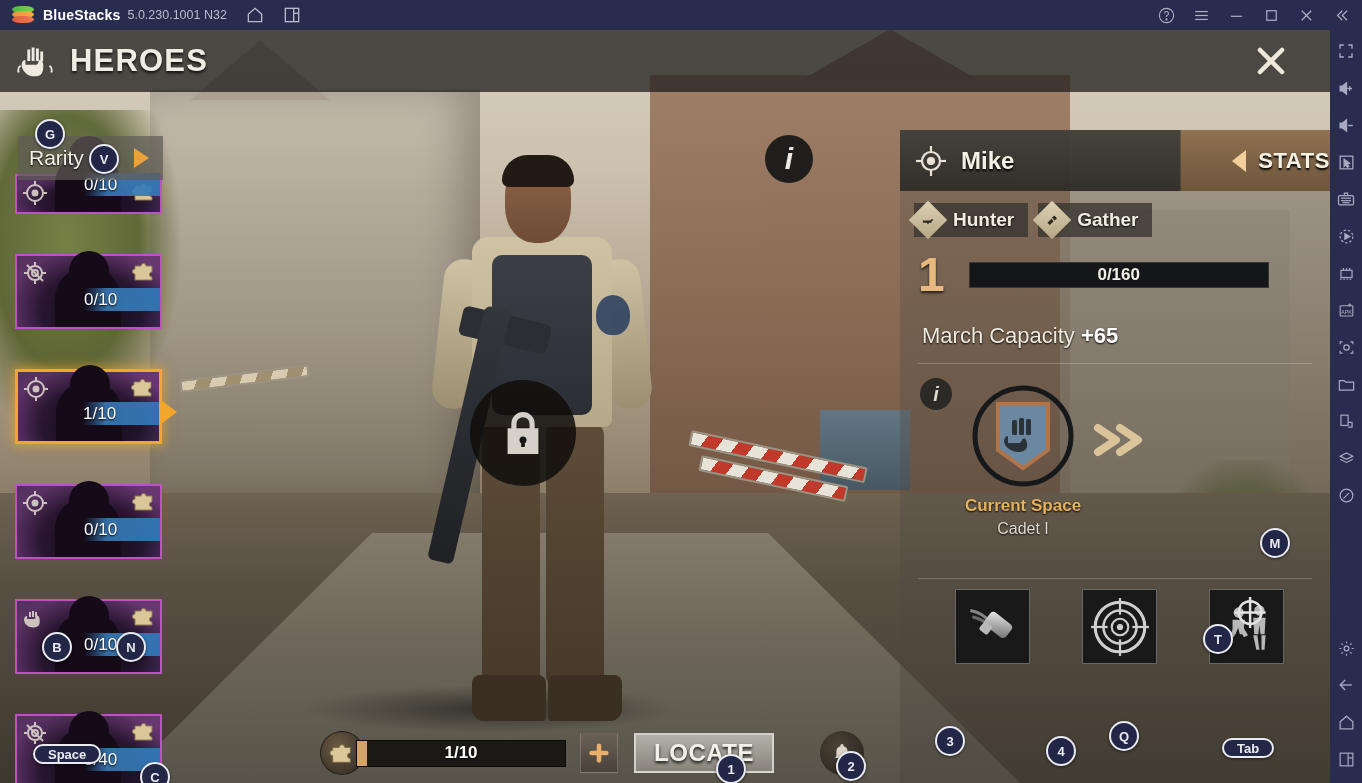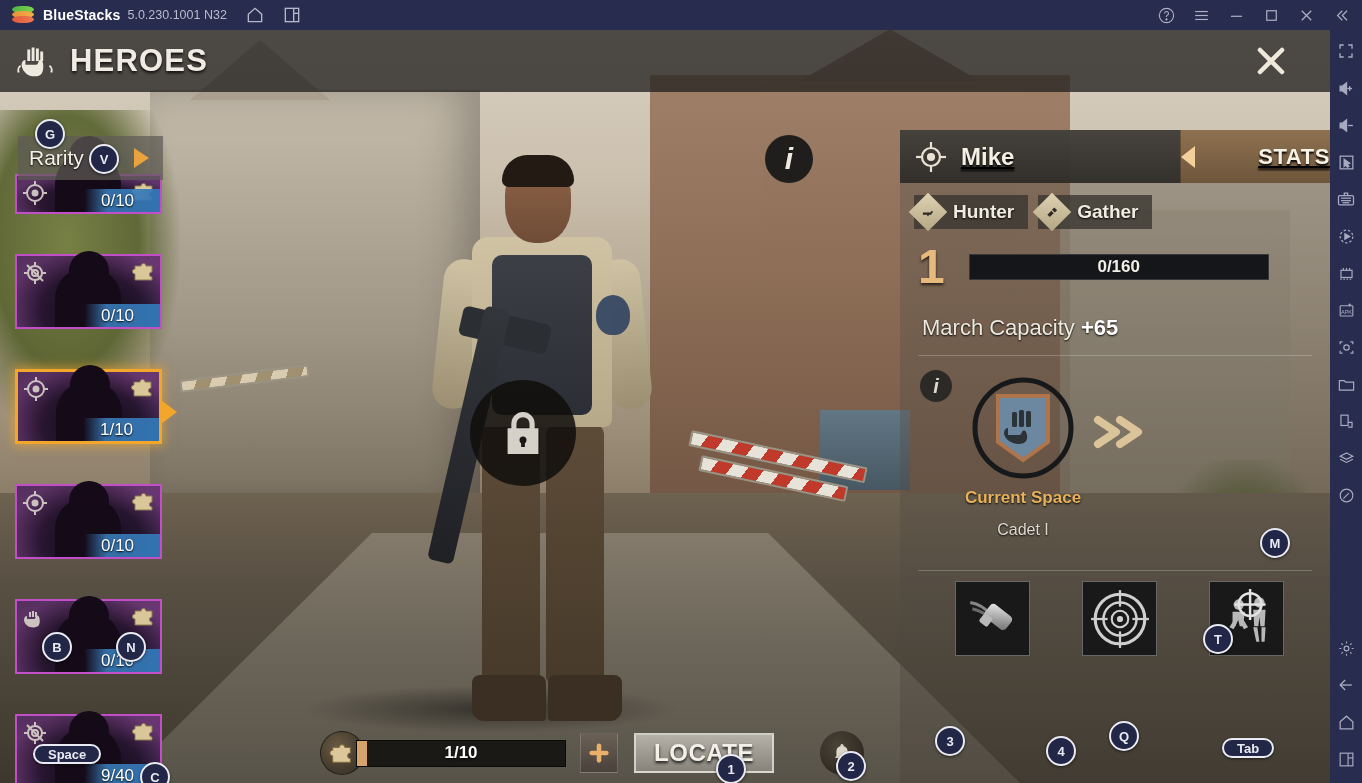--- a/index.html
+++ b/index.html
@@ -218,23 +218,23 @@
     position:absolute; left: 52px; bottom: 36px; width: 40px; height: 40px;
     background: #140a18; border-radius: 50%;
   }
   .hero-card .cls-ico {
     position:absolute; left: 4px; top: 3px; width: 28px; height: 28px; opacity: .88; z-index: 3;
   }
   .hero-card .piece-ico {
     position:absolute; right: 3px; top: 3px; width: 26px; height: 26px; z-index: 3;
   }
   .hero-card .count-strip {
-    position:absolute; right: 0; bottom: 0; width: 76px; height: 23px;
+    position:absolute; right: 0; bottom: 16px; width: 76px; height: 23px;
     background: linear-gradient(90deg, rgba(60,130,190,0) 0%, rgba(58,128,190,.85) 30%, rgba(50,118,182,.95) 100%);
-    color:#fff; font-size: 17px; text-align:center; line-height: 23px; padding-right: 9px;
+    color:#fff; font-size: 17px; text-align:left; line-height: 23px; padding-right: 9px;
     text-shadow: 0 1px 2px #000; z-index:3;
   }
   .hero-card.selected {
     border: 3px solid #f2a62c;
     box-shadow: 0 0 10px 2px rgba(242,166,44,.6);
   }
   .hero-card.selected .sel-caret {
     position:absolute; right: -18px; top: 28px; width: 0; height: 0;
     border-left: 16px solid #f2a62c; border-top: 12px solid transparent; border-bottom: 12px solid transparent;
   }
@@ -251,30 +251,30 @@
   }
   .kb.round { width: 30px; height: 30px; }
   .kb.wide  { height: 20px; padding: 0 13px; border-radius: 16px; }
 
   
   .stats-panel {
     position: absolute; right: 0; top: 100px; width: 430px; height: 653px;
     background: linear-gradient(180deg, rgba(96,89,80,.42), rgba(72,66,58,.40));
     z-index: 30;
   }
-  .sp-header { position: relative; height: 53px; display: flex; text-decoration: underline; }
+  .sp-header { position: relative; height: 61px; display: flex; }
   .sp-name-box {
     flex: 1; background: linear-gradient(180deg, rgba(66,63,58,.95), rgba(46,44,40,.95));
     display: flex; align-items: center;
   }
   .sp-target-ico { margin-left: 14px; width: 34px; height: 34px; }
   .sp-name { margin-left: 13px; color: #f5f0e4; font-size: 24px; font-weight: bold; text-shadow: 0 2px 2px #000; }
   .sp-stats-btn {
     width: 150px; background: linear-gradient(180deg,#8e7150,#6e563c);
-    display:flex; align-items:center; justify-content:space-between; gap: 12px; cursor: pointer;
+    display:flex; align-items:center; justify-content:flex-end; gap: 12px; cursor: pointer;
     border-left: 1px solid rgba(0,0,0,.25);
   }
   .sp-stats-chev { width: 0; height: 0; border-right: 14px solid #f3cf9b;
     border-top: 11px solid transparent; border-bottom: 11px solid transparent; }
   .sp-stats-label { color: #f7f2e6; font-size: 22px; font-weight: bold; letter-spacing:.6px; text-shadow: 0 2px 2px #000; }
 
   .sp-tabs { display: flex; gap: 10px; padding: 12px 0 0 14px; }
   .sp-tab {
     display:flex; align-items:center; height: 34px; padding-right: 14px;
     background: rgba(55,52,48,.78); cursor: pointer;
@@ -307,21 +307,21 @@
     position:absolute; left: 20px; top: 14px; width: 32px; height: 32px;
     border-radius: 50%; background: #2c2a27;
     display:flex; align-items:center; justify-content:center;
     color:#ded9cd; font-size: 20px; font-weight: bold; font-style: italic; cursor:pointer;
   }
   .rank-item { position: absolute; text-align:center; width: 150px; }
   .rank-ring { position: relative; width: 108px; height: 108px; margin: 0 auto; }
   .rank-shield { position:absolute; left: 50%; top: 50%; transform: translate(-50%,-50%);
                  width: 58px; height: 72px; }
   .rank-title { margin-top: 6px; color: #e9b159; font-size: 17px; font-weight: bold; text-shadow: 0 1px 2px #000; }
-  .rank-sub   { margin-top: 13px; color: #dedacf; font-size: 16px; text-shadow: 0 1px 2px #000; }
+  .rank-sub   { margin-top: 4px; color: #dedacf; font-size: 16px; text-shadow: 0 1px 2px #000; }
 
   .sp-skills-title { padding: 10px 0 0 22px; color: #d9d5cb; font-size: 23px; text-shadow: 0 1px 2px #000; }
   .sp-skills { display:flex; gap: 52px; padding: 10px 0 0 55px; }
   .skill-box {
     width: 75px; height: 75px; background: #18191b;
     border: 1px solid rgba(200,200,200,.45);
     display:flex; align-items:center; justify-content:center; cursor:pointer;
     filter: grayscale(1);
   }
 

